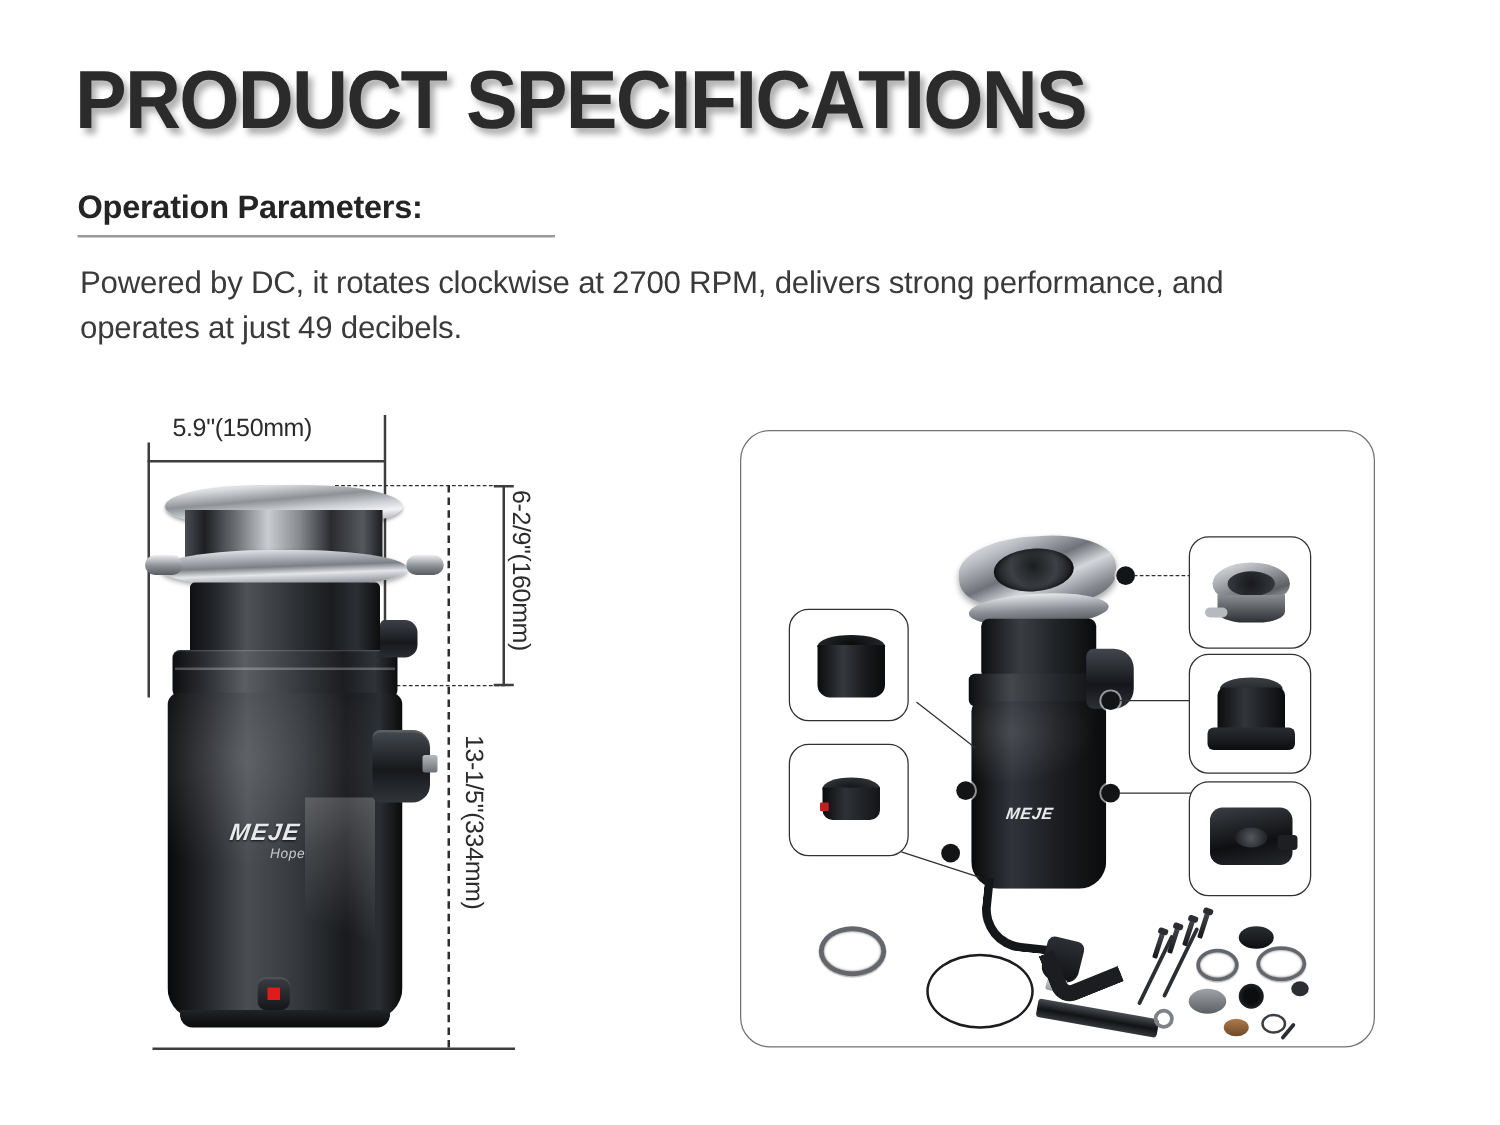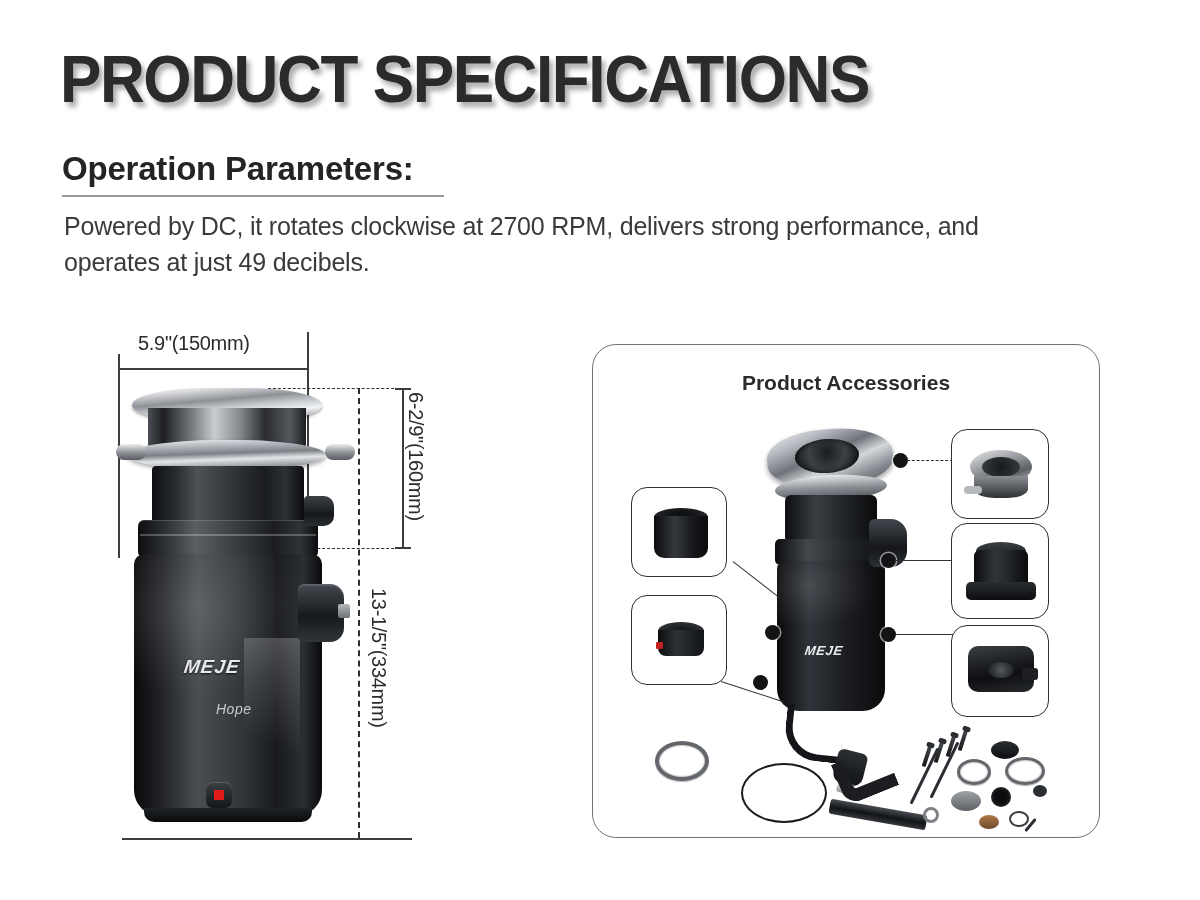--- a/index.html
+++ b/index.html
@@ -28,21 +28,21 @@
     white-space: nowrap;
   }
 
   .section-heading-wrap {
     position: absolute;
     left: 62px;
     top: 150px;
     width: 382px;
   }
   .section-heading {
-    font-size: 33px;
+    font-size: 26px;
     font-weight: 700;
     color: #242424;
     letter-spacing: -0.2px;
     padding-bottom: 7px;
   }
   .section-rule {
     height: 2px;
     background: #9a9a9a;
     width: 100%;
   }
@@ -167,21 +167,21 @@
 
   .brand-logo {
     position: absolute; left: 56px; top: 268px;
     font-size: 19px; font-weight: 700; font-style: italic;
     color: #e8e9eb; letter-spacing: 1px;
     transform: skewX(-8deg);
     text-shadow: 0 1px 2px rgba(0,0,0,0.8);
   }
   .brand-sub {
     position: absolute; left: 88px; top: 289px;
-    font-size: 14px; font-style: italic; color: #c8cacd; letter-spacing: 0.5px; margin-top: 24px;
+    font-size: 11px; font-style: italic; color: #c8cacd; letter-spacing: 0.5px;
   }
 
   
   .accessories-panel {
     position: absolute; left: 592px; top: 344px; width: 508px; height: 494px;
     border: 1.4px solid #6f7277; border-radius: 24px; background: #fff;
   }
   .accessories-title {
     position: absolute; left: 0; right: 0; top: 26px;
     text-align: center; font-size: 21px; font-weight: 700; color: #2b2b2b;
@@ -346,21 +346,20 @@
     <div class="base-foot"></div>
     <div class="reset-btn">
         <i></i>
       </div>
     <div class="brand-logo">MEJE</div>
     <div class="brand-sub">Hope</div>
   </div>
 </div>
 
 <div class="accessories-panel">
-  <div class="accessories-title">Product Accessories</div>
 
   <div class="exp-unit">
     <div class="exp-flange"></div>
     <div class="exp-flange-hole"></div>
     <div class="exp-ring"></div>
     <div class="exp-neck"></div>
     <div class="exp-collar"></div>
     <div class="exp-shell"></div>
     <div class="exp-outlet"></div>
     <div class="exp-logo">MEJE</div>

